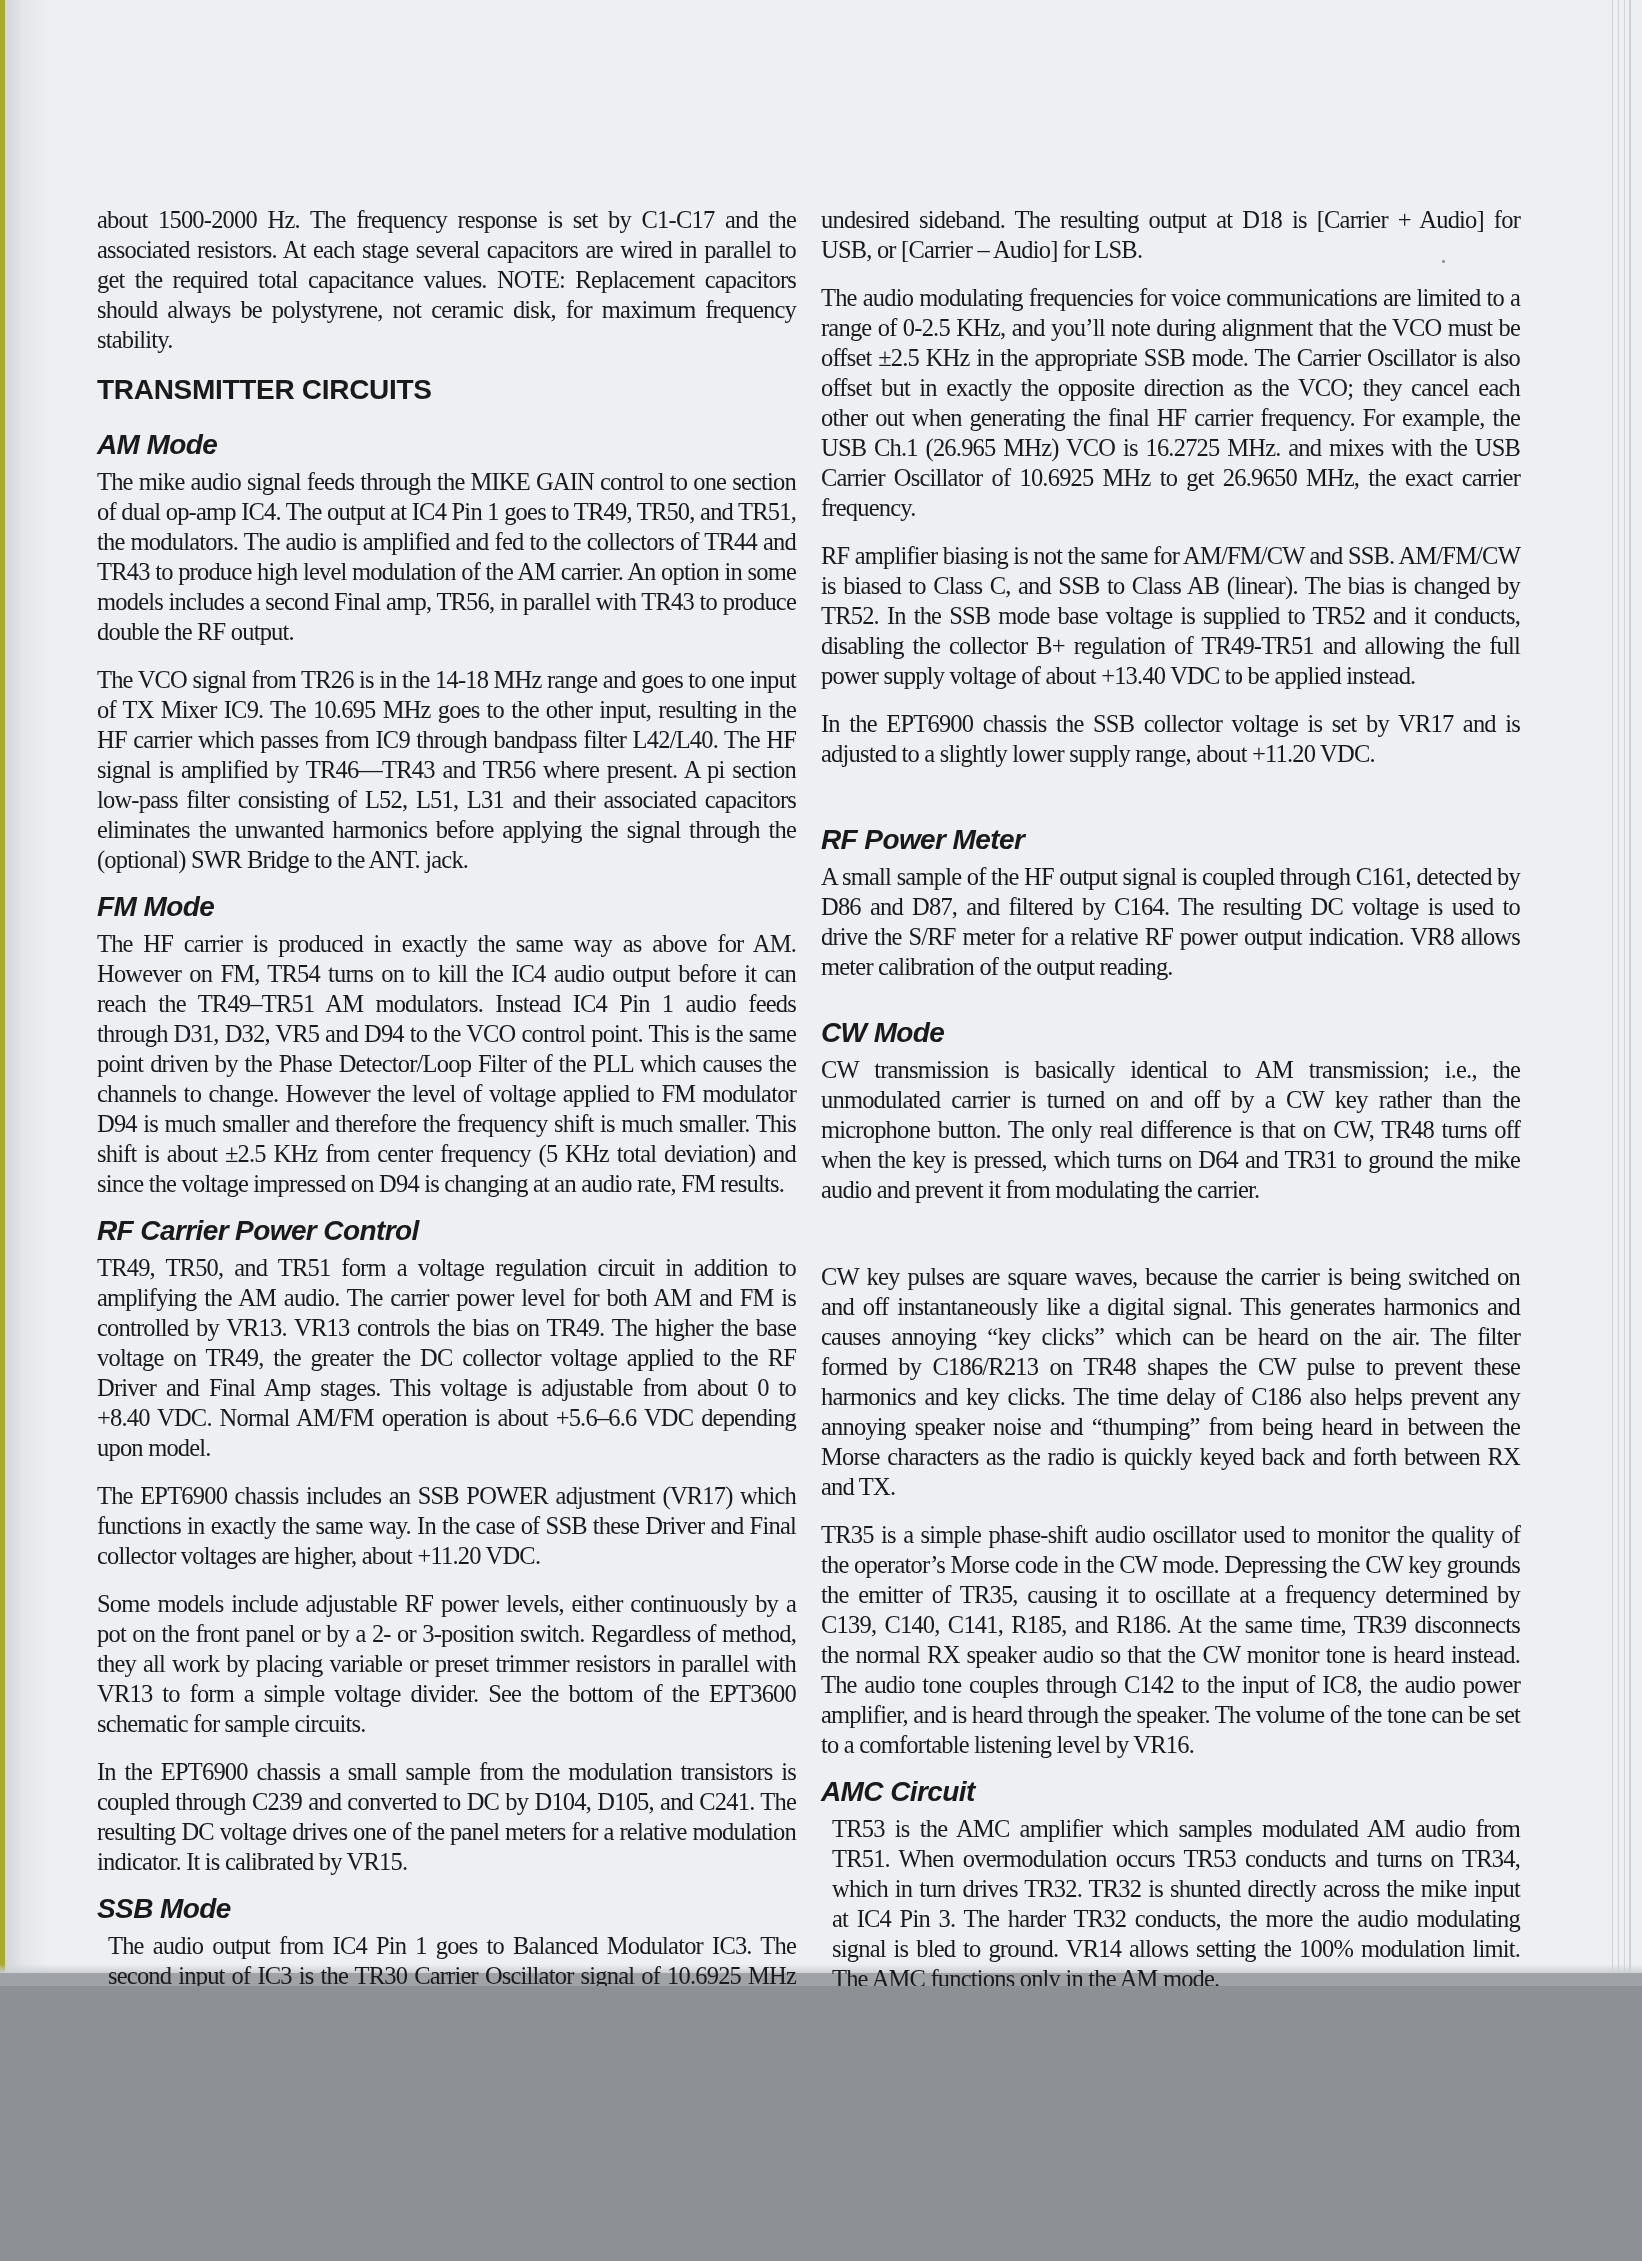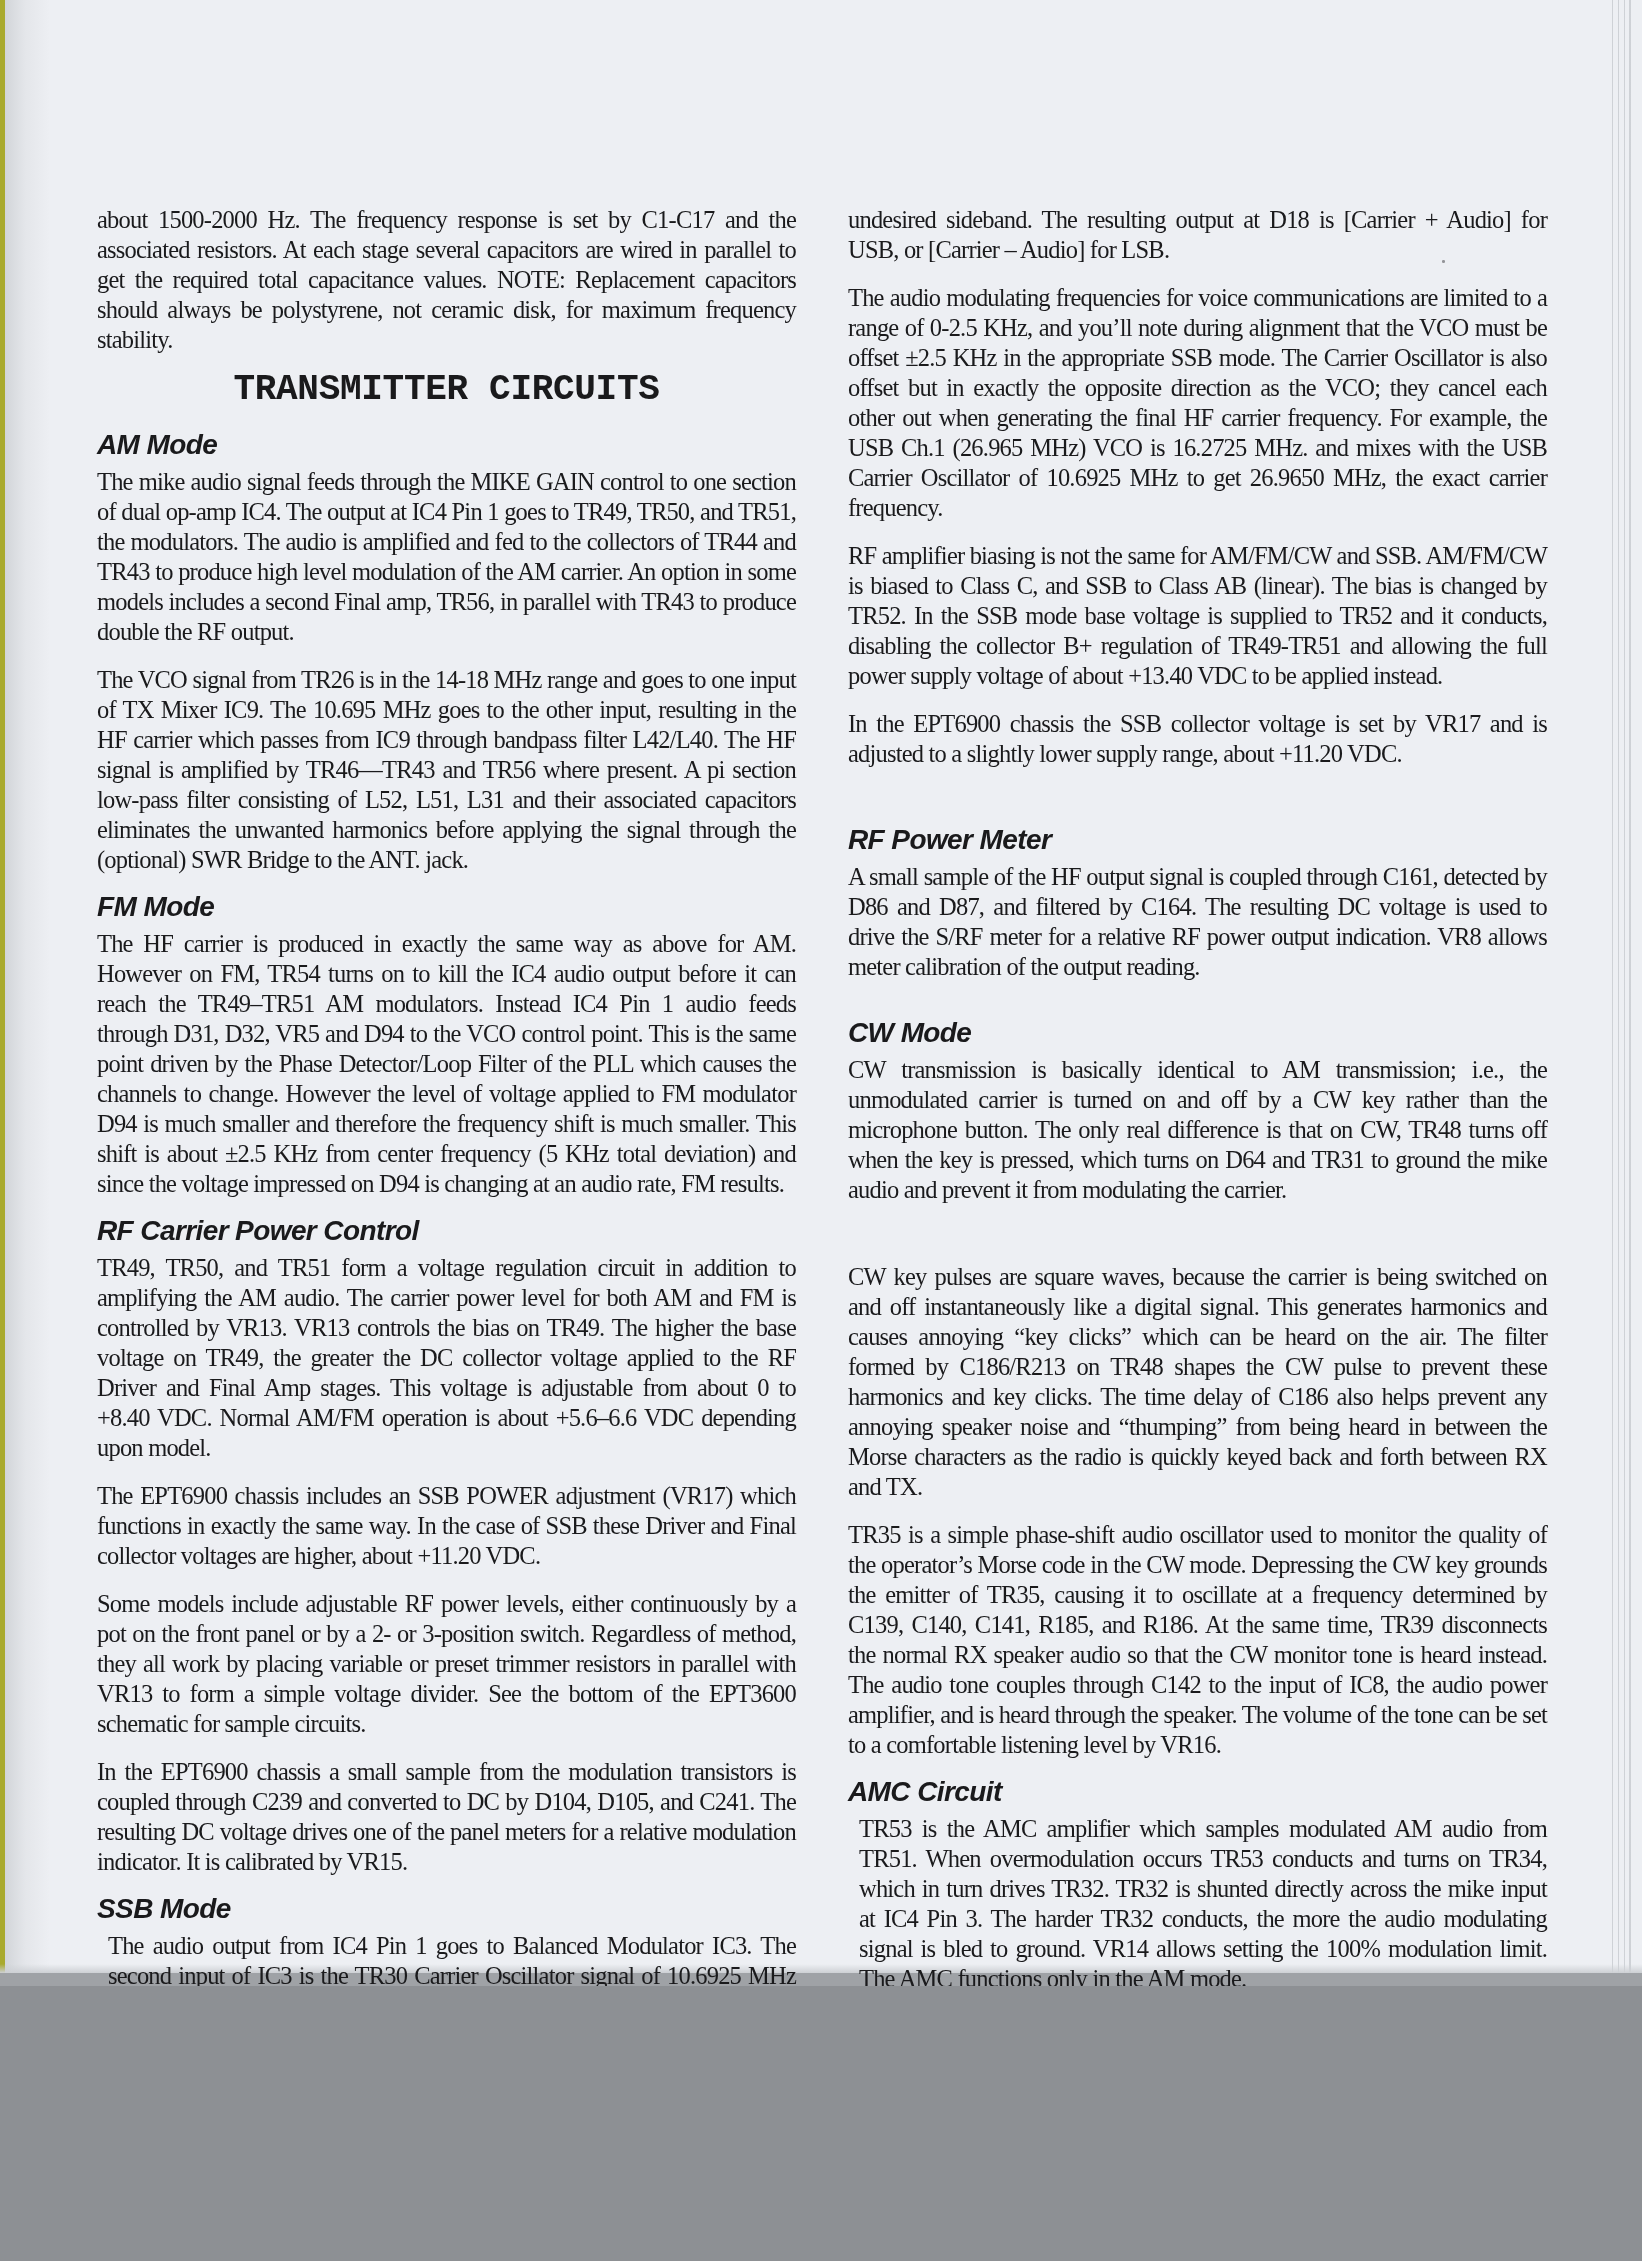--- a/index.html
+++ b/index.html
@@ -23,27 +23,27 @@
   .smudge { position:absolute; left:1541px; top:2198px; width:22px; height:10.3px;
     background:#c3c6cb; border-radius:45%; }
 
   
   .col {
     position:absolute; top:205px; width:699px;
     font-size:24.5px; line-height:30px; letter-spacing:-0.8px;
     text-align:justify;
   }
   .col-left  { left:97px; }
-  .col-right { left:848px; }
+  .col-right { left:821px; }
   .col p { margin:0 0 18px 0; }
   .col p:last-child { margin-bottom:0;margin-left:11px; }
   h2.main-title {
-    font-family:Liberation Mono, monospace; font-weight:700; font-style:normal;
-    font-size:36px; line-height:31px; letter-spacing:-0.3px;
-    text-align:center; margin:19.3px 0 26px 0;
+    font-family:Liberation Sans, sans-serif; font-weight:700; font-style:normal;
+    font-size:28px; line-height:31px; letter-spacing:-0.3px;
+    text-align:left; margin:19.3px 0 26px 0;
   }
   h3.subhead {
     font-family:"Liberation Sans", sans-serif; font-weight:700; font-style:italic;
     font-size:28px; line-height:27px; letter-spacing:-0.6px;
     text-align:left; margin:10px 0 9px 0;
   }
   .sp-lg { margin-top:57px !important; }
   .sp-md { margin-top:37px !important; }
   .page-number {
     position:absolute; left:1531px; top:2143px;

